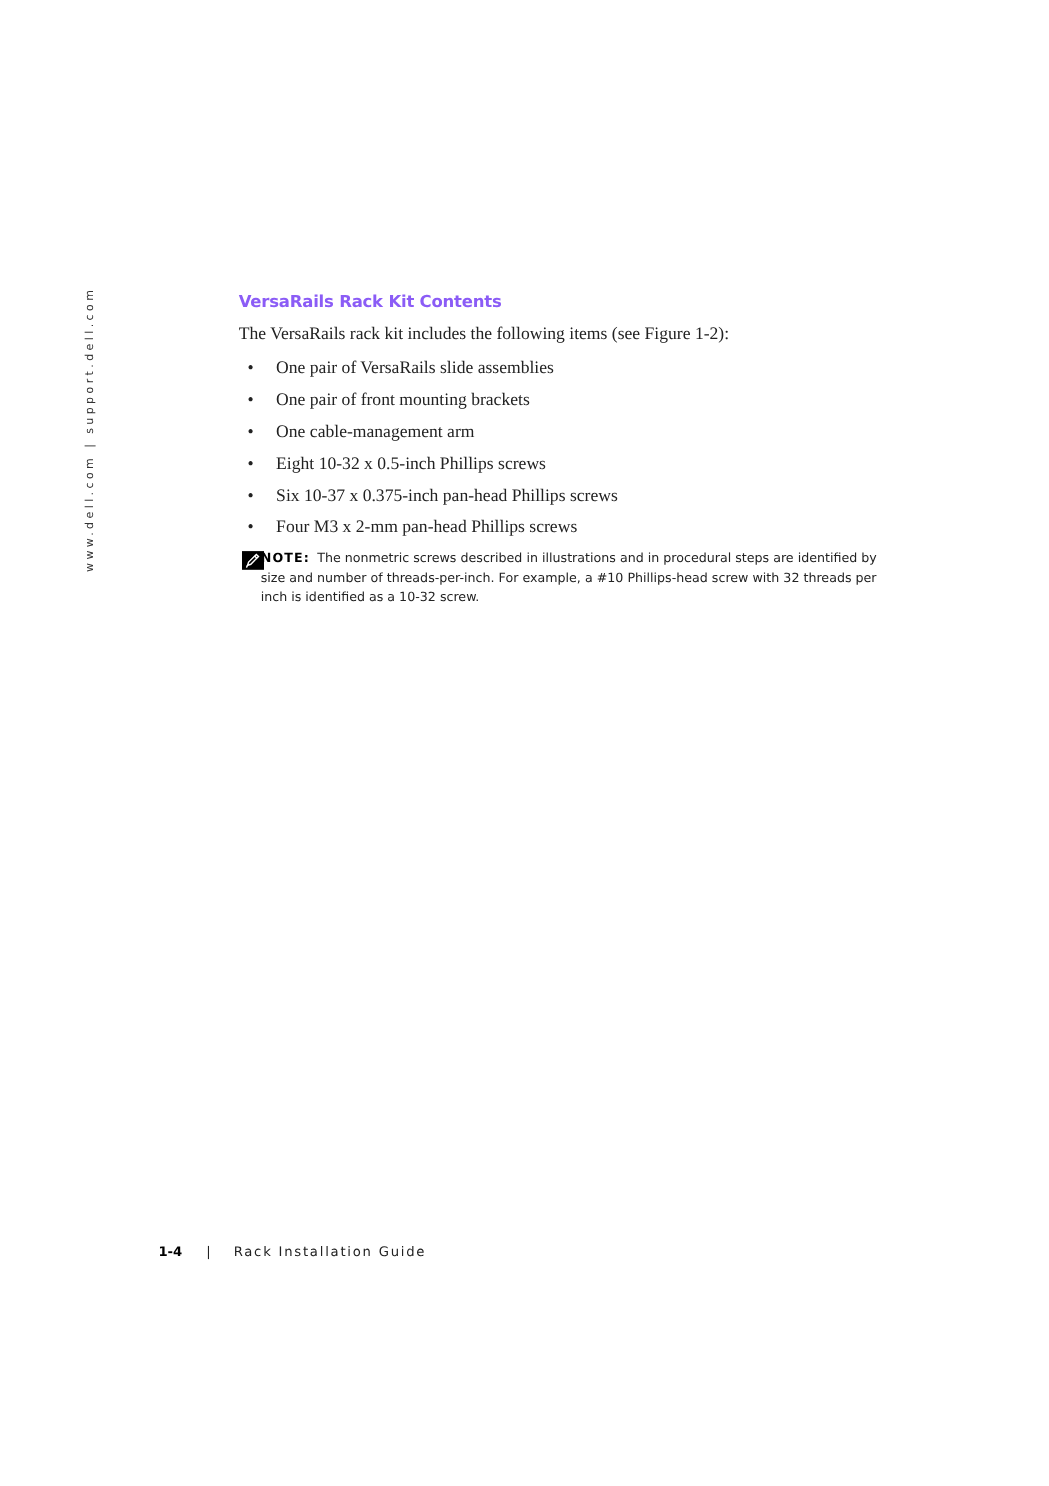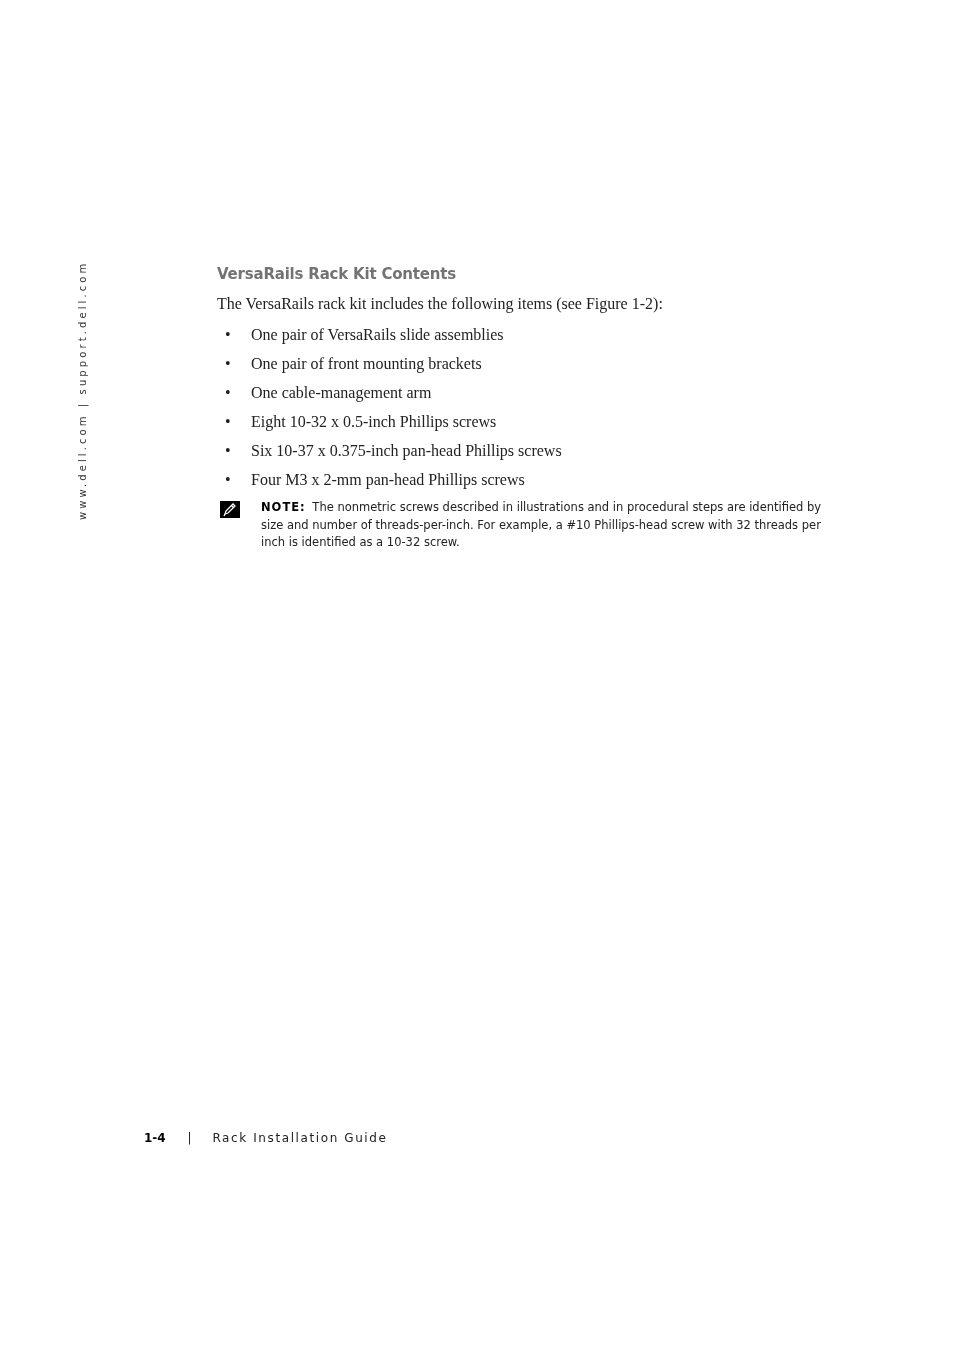--- a/index.html
+++ b/index.html
@@ -5,41 +5,41 @@
     html, body { margin: 0; padding: 0; background: #ffffff; }
     body { width: 954px; height: 1351px; position: relative; overflow: hidden; color: #111; }
     .side-url {
       position: absolute; left: 74px; top: 270px; width: 16px; height: 250px;
       font-family: "DejaVu Sans", sans-serif; font-size: 10px; letter-spacing: 3.1px; color: #333;
       writing-mode: vertical-rl; transform: rotate(180deg); white-space: nowrap;
       display: flex; align-items: center; justify-content: flex-start;
     }
     .heading {
       position: absolute; left: 217px; top: 265px;
-      font-family: "DejaVu Sans", sans-serif; font-weight: bold; font-size: 15px; color: #737373;
+      font-family: "DejaVu Sans", sans-serif; font-weight: bold; font-size: 15px; color: #8b5cf6;
       letter-spacing: -0.2px;
     }
     .intro {
       position: absolute; left: 217px; top: 295px;
       font-family: "Liberation Serif", serif; font-size: 16px; color: #222; text-align: right;
     }
     .list { position: absolute; left: 217px; top: 325px; margin: 0; padding: 0; list-style: none; }
     .list li {
       position: relative; height: 29px; line-height: 20px;
       font-family: "Liberation Serif", serif; font-size: 16px; color: #222;
     }
     .bullet { position: absolute; left: 8px; top: 0; }
     .item-text { position: absolute; left: 34px; top: 0; white-space: nowrap; text-align: right; }
     .note { position: absolute; left: 220px; top: 499px; width: 600px; }
     .note-icon {
       position: absolute; left: 0; top: 2px; width: 20px; height: 17px; background: #000;
       display: flex; align-items: center; justify-content: center;
     }
     .note-body {
-      position: absolute; left: 41px; top: 0; width: 575px;
+      position: absolute; left: 17px; top: 0; width: 575px;
       font-family: "DejaVu Sans", sans-serif; font-size: 11.5px; line-height: 17.5px; color: #222;
     }
     .note-label { font-weight: bold; letter-spacing: 1px; color: #000; margin-right: 3px; }
     .footer {
       position: absolute; left: 110px; top: 1131px;
       font-family: "DejaVu Sans", sans-serif; font-size: 12px; color: #222; white-space: nowrap; margin-left: 34px;
     }
     .page-num { font-weight: bold; color: #000; }
     .sep { display: inline-block; margin: 0 17px 0 18px; }
     .guide-title { letter-spacing: 1.6px; }

